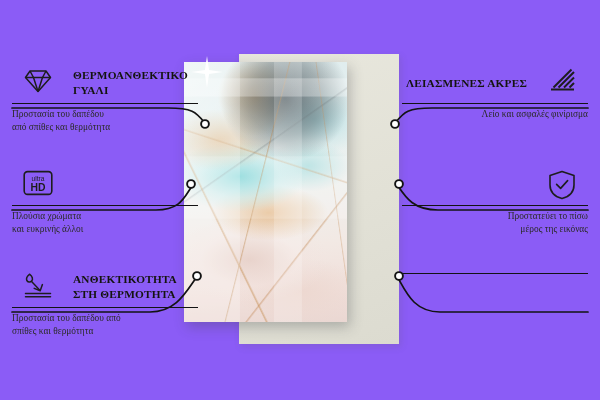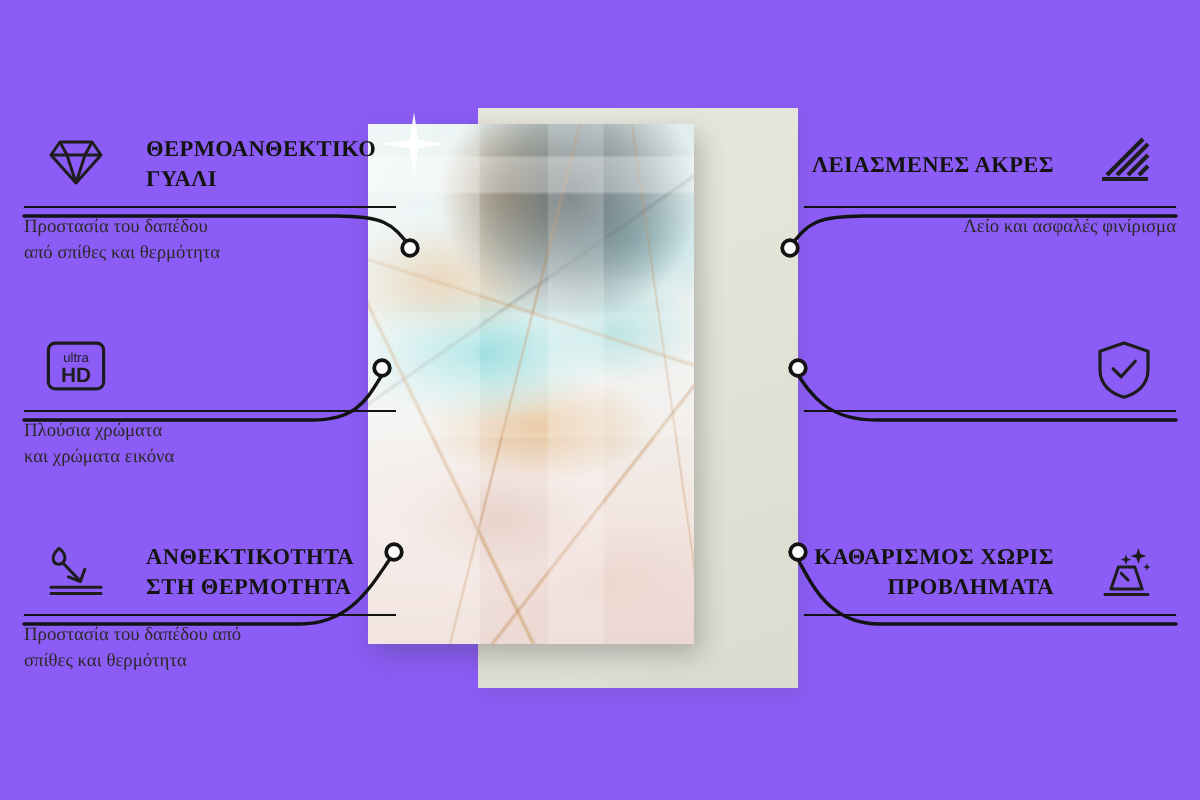--- a/index.html
+++ b/index.html
@@ -200,21 +200,21 @@
       <span class="ficon">
         <svg width="30" height="26" viewBox="0 0 30 26">
           <rect x="1.2" y="1.6" width="27.6" height="22.8" rx="3.4" fill="none" stroke="#1d1d1d" stroke-width="1.6"></rect>
           <text x="15" y="11" font-family="Liberation Sans, sans-serif" font-size="6.6" text-anchor="middle" fill="#1d1d1d">ultra</text>
           <text x="15" y="21" font-family="Liberation Sans, sans-serif" font-size="10.4" font-weight="bold" text-anchor="middle" fill="#1d1d1d">HD</text>
         </svg>
       </span>
     </div>
     <div class="rule"></div>
     <div class="desc">Πλούσια χρώματα
-και χρώματα εικόνα</div>
+και ευκρινής άλλοι</div>
   </div>
 
   <div class="feature left" style="top:270px;">
     <div class="head">
       <span class="ficon">
         <svg width="30" height="28" viewBox="0 0 30 28" fill="none" stroke="#1d1d1d" stroke-width="1.5" stroke-linecap="round" stroke-linejoin="round">
           <path d="M6.5 2.2 C9.6 4.4 10.2 7.3 8.6 9.1 C7.2 10.7 4.6 10.3 3.8 8.4 C3.1 6.7 4.2 4.2 6.5 2.2 Z"></path>
           <path d="M8.6 9.6 L16.8 18.2"></path>
           <path d="M19.4 12.6 L17.2 18.8 L11.2 16.4"></path>
           <path d="M2.5 21.6 H27.5"></path>
@@ -250,33 +250,21 @@
   <div class="feature right" style="top:168px;">
     <div class="head">
       <span class="ficon">
         <svg width="28" height="30" viewBox="0 0 28 30" fill="none" stroke="#1d1d1d" stroke-width="1.6" stroke-linecap="round" stroke-linejoin="round">
           <path d="M14 1.5 L26 5.6 V15 C26 22.4, 20.4 26.8, 14 28.6 C7.6 26.8, 2 22.4, 2 15 V5.6 Z"></path>
           <path d="M8.6 14.4 L12.6 18.4 L19.6 10.6"></path>
         </svg>
       </span>
     </div>
     <div class="rule"></div>
+    <div class="desc">Προστατεύει το πίσω
+μέρος της εικόνας</div>
   </div>
 
   <div class="feature right" style="top:270px;">
-    <div class="head">
-      <span class="ficon">
-        <svg width="30" height="28" viewBox="0 0 30 28" fill="none" stroke="#1d1d1d" stroke-width="1.5" stroke-linecap="round" stroke-linejoin="round">
-          <path d="M8.5 22.5 L12.2 11.5 H20.4 L24.1 22.5 Z"></path>
-          <path d="M5.5 25.3 H27"></path>
-          <path d="M13.6 14.6 L17 18"></path>
-          <path d="M22.2 2 L23.2 5 L26.2 6 L23.2 7 L22.2 10 L21.2 7 L18.2 6 L21.2 5 Z" fill="#1d1d1d" stroke="none"></path>
-          <path d="M16 5.2 L16.7 7.1 L18.6 7.8 L16.7 8.5 L16 10.4 L15.3 8.5 L13.4 7.8 L15.3 7.1 Z" fill="#1d1d1d" stroke="none"></path>
-          <path d="M26.4 9.6 L26.9 11 L28.3 11.5 L26.9 12 L26.4 13.4 L25.9 12 L24.5 11.5 L25.9 11 Z" fill="#1d1d1d" stroke="none"></path>
-        </svg>
-      </span>
-      <span class="title">ΚΑΘΑΡΙΣΜΟΣ ΧΩΡΙΣ
-ΠΡΟΒΛΗΜΑΤΑ</span>
-    </div>
     <div class="rule"></div>
   </div>
 
 </div>
 
 </body></html>

